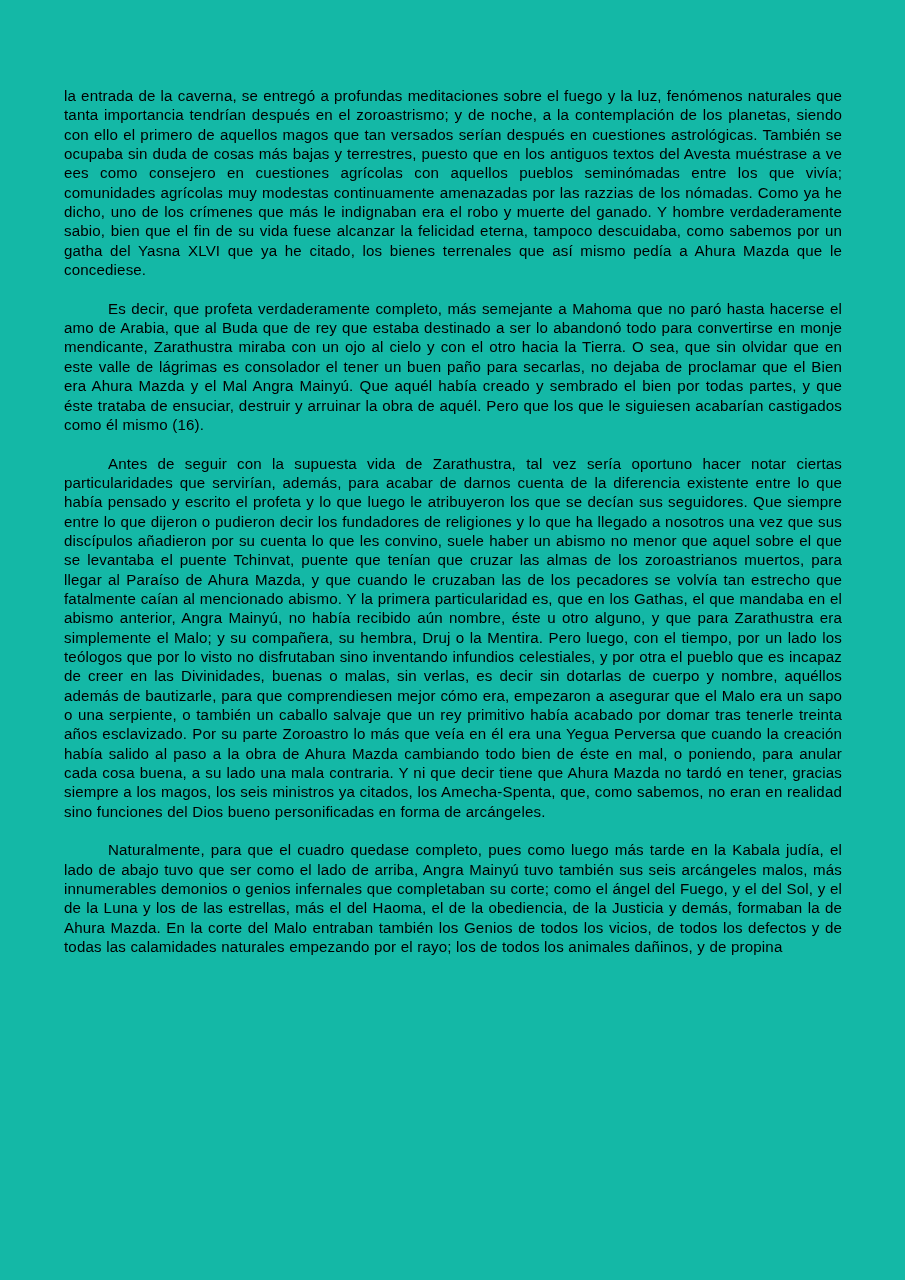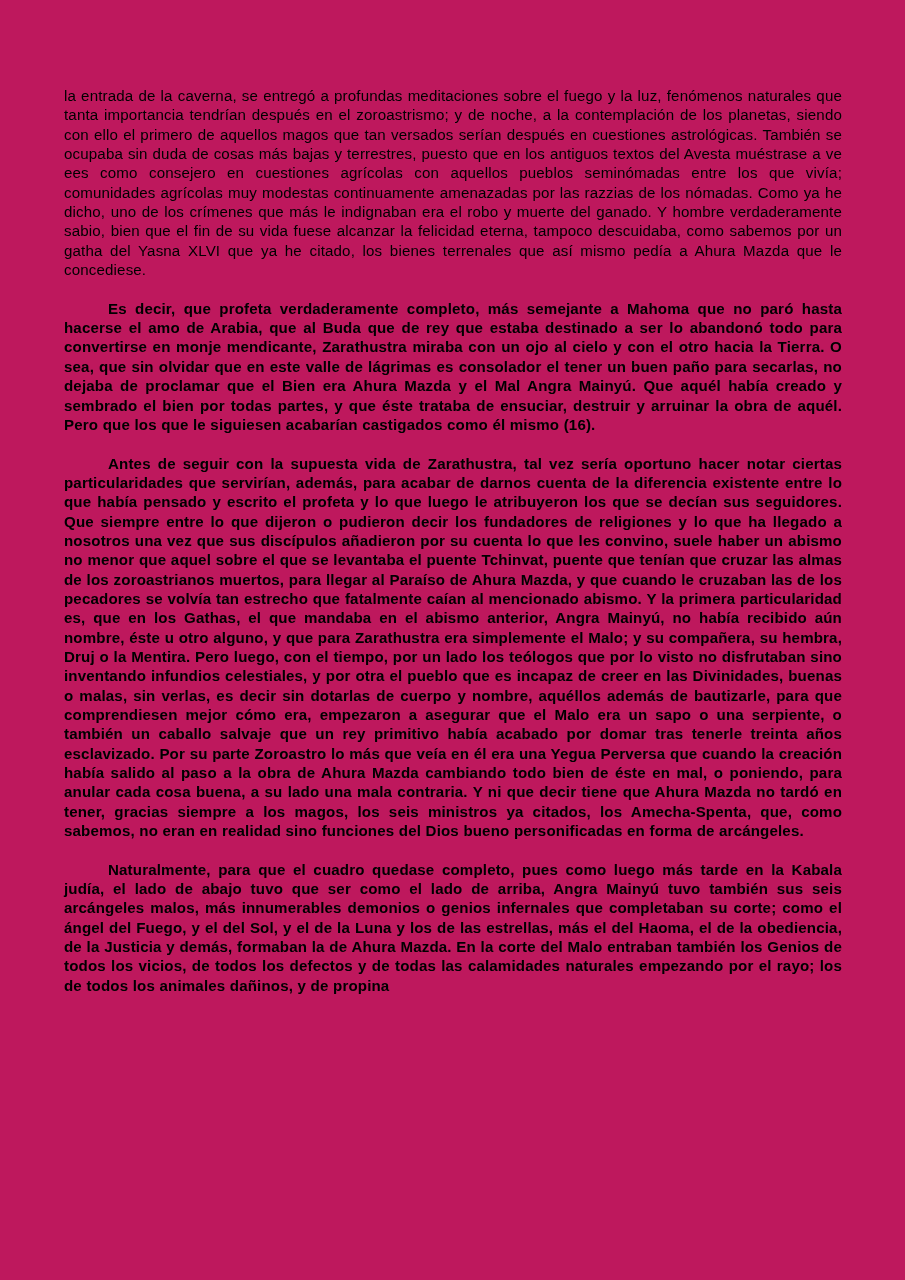--- a/index.html
+++ b/index.html
@@ -12,21 +12,21 @@
     width: 905px;
     height: 1280px;
     overflow: hidden;
     font-family: "Liberation Sans", sans-serif;
     color: #000000;
   }
   .page {
     position: relative;
     width: 905px;
     height: 1280px;
-    background: #be185d;
+    background: #14b8a6;
     box-sizing: border-box;
   }
   .text-column {
     position: absolute;
     left: 64px;
     top: 86px;
     width: 778px;
   }
   p.para {
     margin: 0 0 0 0;
@@ -39,21 +39,20 @@
     word-spacing: 0.01em;
     color: #000000;
     -webkit-hyphens: none;
     hyphens: none;
   }
   p.para + p.para {
     margin-top: 19.35px;
   }
   p.indent {
     text-indent: 44px;
-    font-weight: bold;
   }
 </style>
 </head>
 <body>
 
 <div class="page">
   <div class="text-column">
     <p class="para">la entrada de la caverna, se entregó a profundas meditaciones sobre el fuego y la luz, fenómenos naturales que tanta importancia tendrían después en el zoroastrismo; y de noche, a la contemplación de los planetas, siendo con ello el primero de aquellos magos que tan versados serían después en cuestiones astrológicas. También se ocupaba sin duda de cosas más bajas y terrestres, puesto que en los antiguos textos del Avesta muéstrase a ve ees como consejero en cuestiones agrícolas con aquellos pueblos seminómadas entre los que vivía; comunidades agrícolas muy modestas continuamente amenazadas por las razzias de los nómadas. Como ya he dicho, uno de los crímenes que más le indignaban era el robo y muerte del ganado. Y hombre verdaderamente sabio, bien que el fin de su vida fuese alcanzar la felicidad eterna, tampoco descuidaba, como sabemos por un gatha del Yasna XLVI que ya he citado, los bienes terrenales que así mismo pedía a Ahura Mazda que le concediese.</p>
     <p class="para indent">Es decir, que profeta verdaderamente completo, más semejante a Mahoma que no paró hasta hacerse el amo de Arabia, que al Buda que de rey que estaba destinado a ser lo abandonó todo para convertirse en monje mendicante, Zarathustra miraba con un ojo al cielo y con el otro hacia la Tierra. O sea, que sin olvidar que en este valle de lágrimas es consolador el tener un buen paño para secarlas, no dejaba de proclamar que el Bien era Ahura Mazda y el Mal Angra Mainyú. Que aquél había creado y sembrado el bien por todas partes, y que éste trataba de ensuciar, destruir y arruinar la obra de aquél. Pero que los que le siguiesen acabarían castigados como él mismo (16).</p>
     <p class="para indent">Antes de seguir con la supuesta vida de Zarathustra, tal vez sería oportuno hacer notar ciertas particularidades que servirían, además, para acabar de darnos cuenta de la diferencia existente entre lo que había pensado y escrito el profeta y lo que luego le atribuyeron los que se decían sus seguidores. Que siempre entre lo que dijeron o pudieron decir los fundadores de religiones y lo que ha llegado a nosotros una vez que sus discípulos añadieron por su cuenta lo que les convino, suele haber un abismo no menor que aquel sobre el que se levantaba el puente Tchinvat, puente que tenían que cruzar las almas de los zoroastrianos muertos, para llegar al Paraíso de Ahura Mazda, y que cuando le cruzaban las de los pecadores se volvía tan estrecho que fatalmente caían al mencionado abismo. Y la primera particularidad es, que en los Gathas, el que mandaba en el abismo anterior, Angra Mainyú, no había recibido aún nombre, éste u otro alguno, y que para Zarathustra era simplemente el Malo; y su compañera, su hembra, Druj o la Mentira. Pero luego, con el tiempo, por un lado los teólogos que por lo visto no disfrutaban sino inventando infundios celestiales, y por otra el pueblo que es incapaz de creer en las Divinidades, buenas o malas, sin verlas, es decir sin dotarlas de cuerpo y nombre, aquéllos además de bautizarle, para que comprendiesen mejor cómo era, empezaron a asegurar que el Malo era un sapo o una serpiente, o también un caballo salvaje que un rey primitivo había acabado por domar tras tenerle treinta años esclavizado. Por su parte Zoroastro lo más que veía en él era una Yegua Perversa que cuando la creación había salido al paso a la obra de Ahura Mazda cambiando todo bien de éste en mal, o poniendo, para anular cada cosa buena, a su lado una mala contraria. Y ni que decir tiene que Ahura Mazda no tardó en tener, gracias siempre a los magos, los seis ministros ya citados, los Amecha-Spenta, que, como sabemos, no eran en realidad sino funciones del Dios bueno personificadas en forma de arcángeles.</p>

